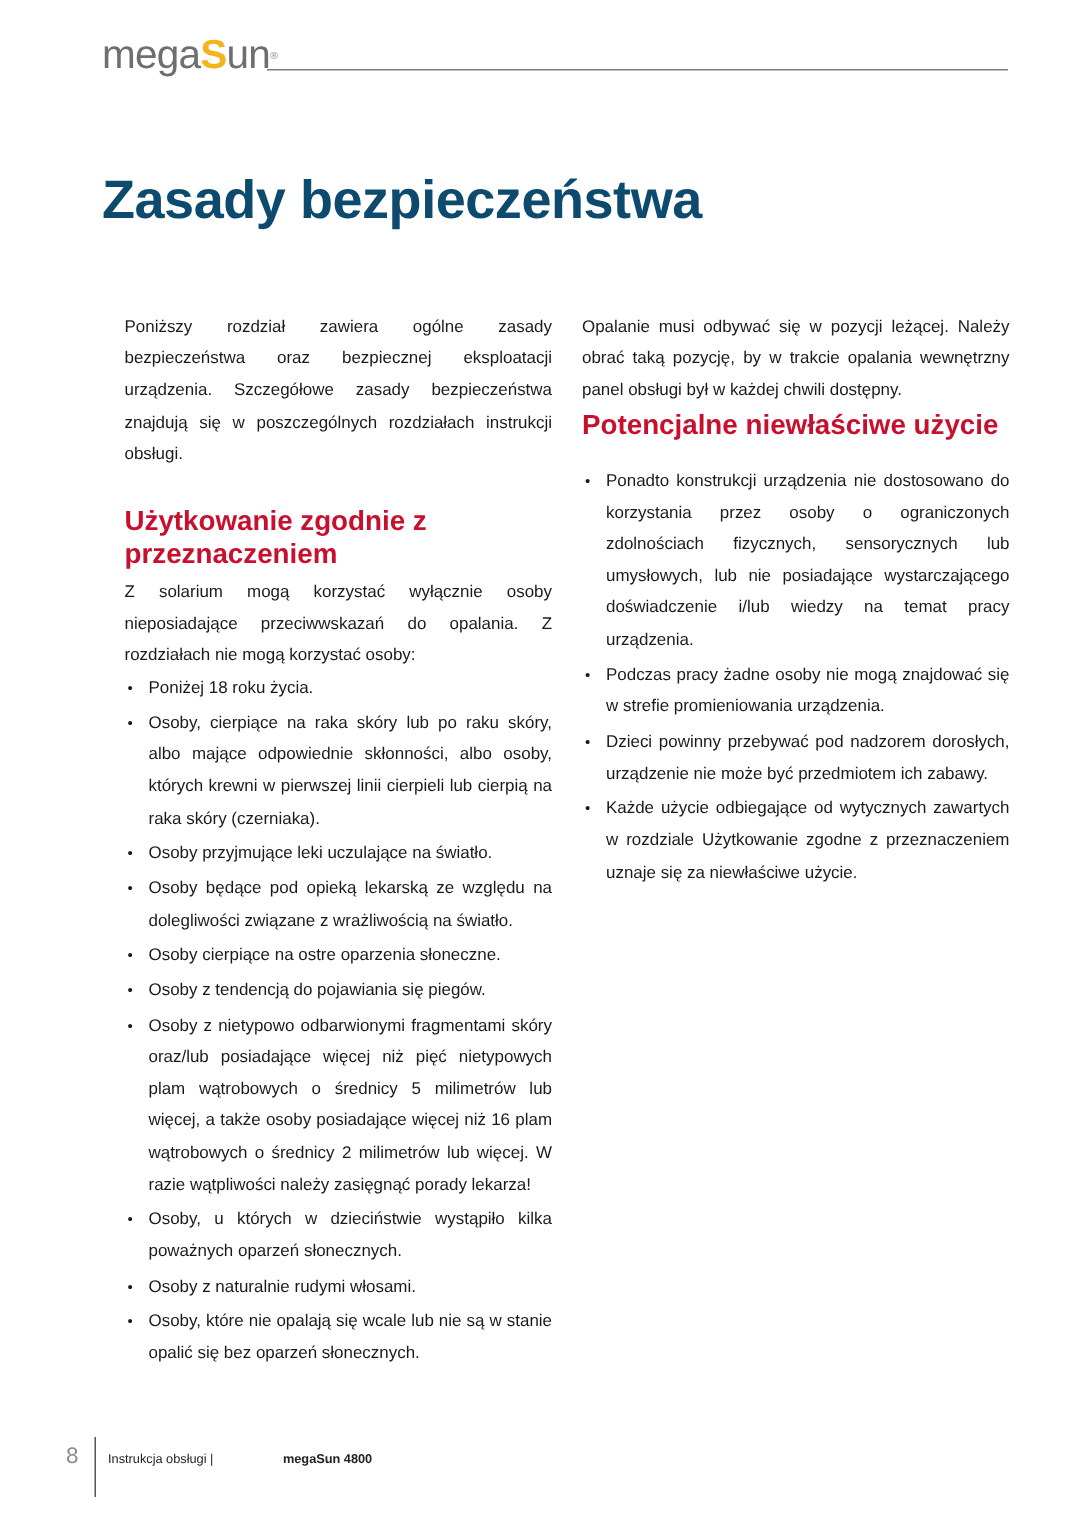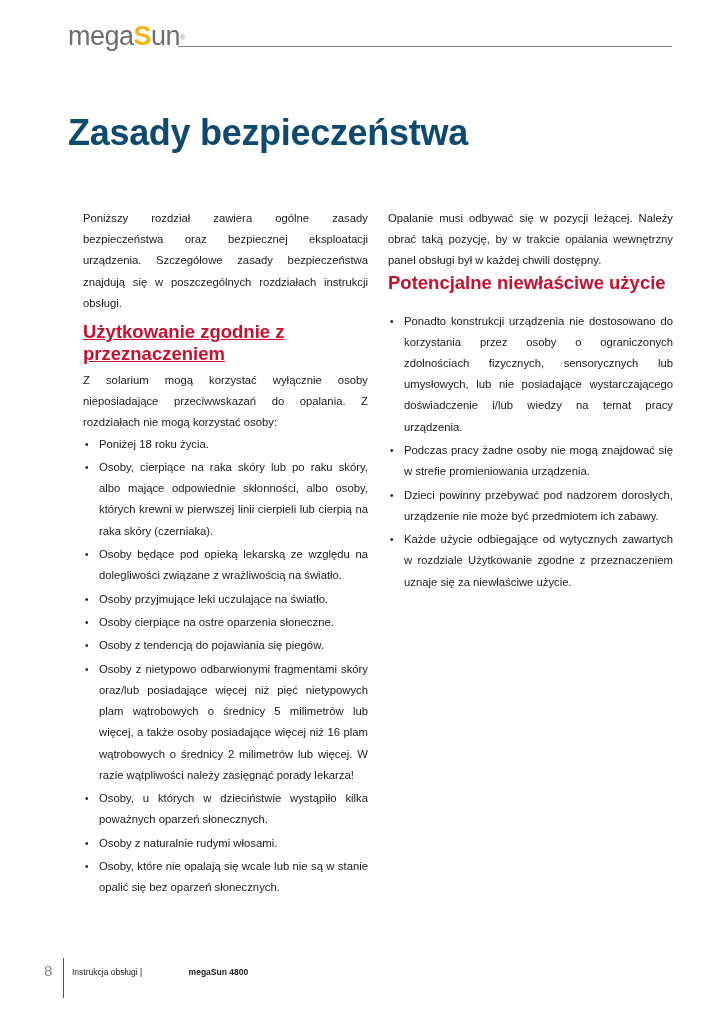--- a/index.html
+++ b/index.html
@@ -56,27 +56,27 @@
 
 <div class="logo">
   <span>mega</span><span class="s">S</span><span>un</span><span class="reg">®</span>
 </div>
 <div class="header-rule"></div>
 
 <h1 class="page-title">Zasady bezpieczeństwa</h1>
 
 <div class="col left">
   <p class="body">Poniższy rozdział zawiera ogólne zasady bezpieczeństwa oraz bezpiecznej eksploatacji urządzenia. Szczegółowe zasady bezpieczeństwa znajdują się w poszczególnych rozdziałach instrukcji obsługi.</p>
-  <h2 class="section" style="margin-top:7px;text-decoration:underline;">Użytkowanie zgodnie z przeznaczeniem</h2>
+  <h2 class="section" style="margin-top:22px;">Użytkowanie zgodnie z przeznaczeniem</h2>
   <p class="body" style="margin-top:5px;">Z solarium mogą korzystać wyłącznie osoby nieposiadające przeciwwskazań do opalania. Z rozdziałach nie mogą korzystać osoby:</p>
   <ul class="bullets">
     <li>Poniżej 18 roku życia.</li>
     <li>Osoby, cierpiące na raka skóry lub po raku skóry, albo mające odpowiednie skłonności, albo osoby, których krewni w pierwszej linii cierpieli lub cierpią na raka skóry (czerniaka).</li>
+    <li>Osoby przyjmujące leki uczulające na światło.</li>
     <li>Osoby będące pod opieką lekarską ze względu na dolegliwości związane z wrażliwością na światło.</li>
-    <li>Osoby przyjmujące leki uczulające na światło.</li>
     <li>Osoby cierpiące na ostre oparzenia słoneczne.</li>
     <li>Osoby z tendencją do pojawiania się piegów.</li>
     <li>Osoby z nietypowo odbarwionymi fragmentami skóry oraz/lub posiadające więcej niż pięć nietypowych plam wątrobowych o średnicy 5 milimetrów lub więcej, a także osoby posiadające więcej niż 16 plam wątrobowych o średnicy 2 milimetrów lub więcej. W razie wątpliwości należy zasięgnąć porady lekarza!</li>
     <li>Osoby, u których w dzieciństwie wystąpiło kilka poważnych oparzeń słonecznych.</li>
     <li>Osoby z naturalnie rudymi włosami.</li>
     <li>Osoby, które nie opalają się wcale lub nie są w stanie opalić się bez oparzeń słonecznych.</li>
   </ul>
 </div>
 
 <div class="col right">

